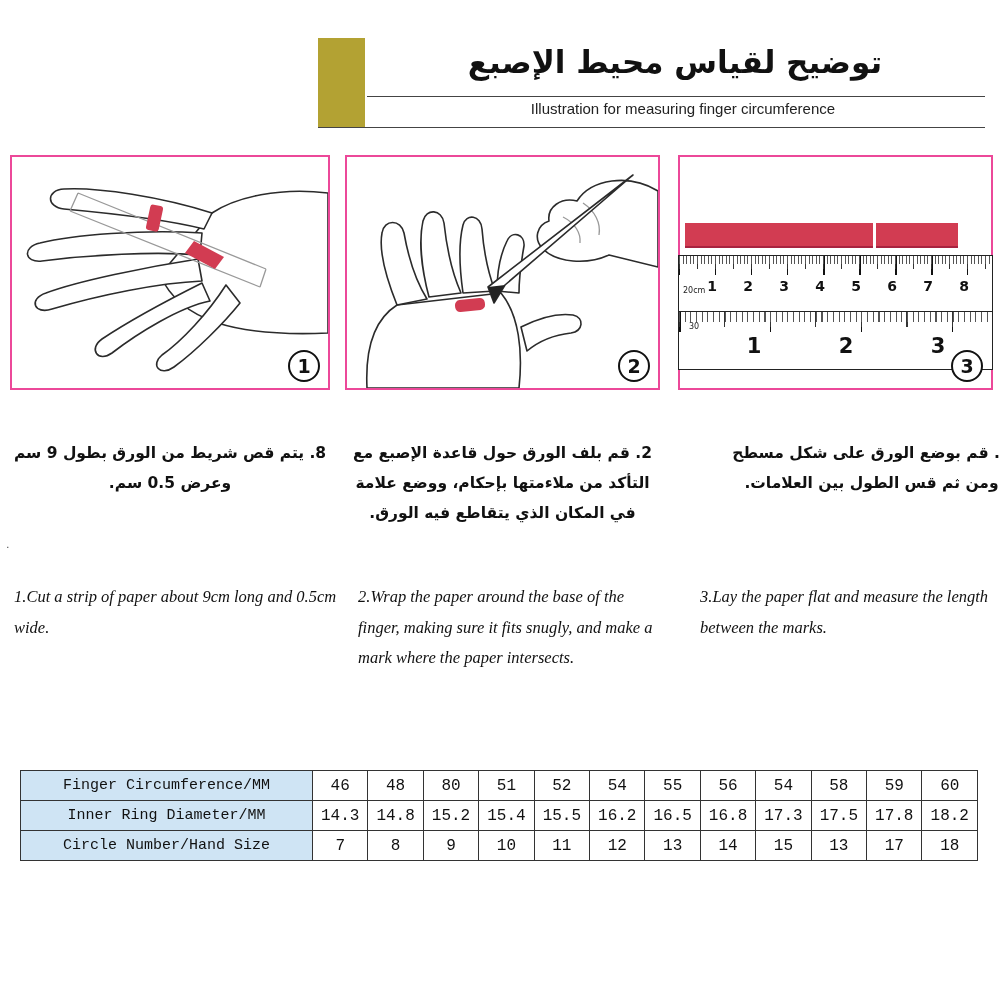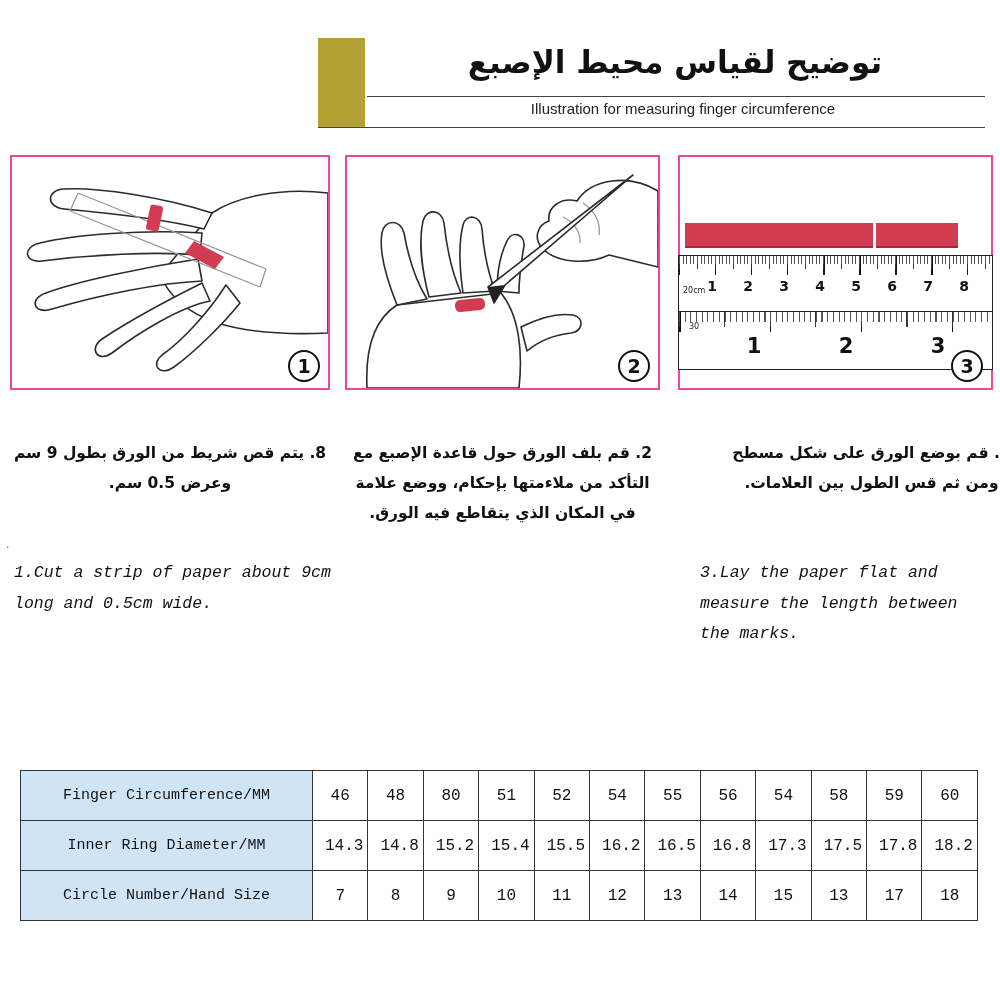--- a/index.html
+++ b/index.html
@@ -46,31 +46,31 @@
   .cmnum{position:absolute;top:22px;width:14px;text-align:center;font-size:14px;font-weight:bold;}
   .inchnum{position:absolute;top:22px;width:18px;text-align:center;font-size:21px;font-weight:bold;}
   .unit-label{position:absolute;font-size:8px;color:#222;}
 
   
   .ar-col{position:absolute;top:438px;direction:rtl;text-align:center;font-size:15.5px;font-weight:bold;
           line-height:1.95;font-family:"DejaVu Sans",sans-serif;}
   .ar1{left:10px;width:320px;}
   .ar2{left:345px;width:315px;}
   .ar3{left:714px;width:315px;}
-  .en-col{position:absolute;top:558px;font-style:italic;font-size:16.5px;line-height:1.85;
-          font-family:Liberation Mono, monospace;color:#111;}
+  .en-col{position:absolute;top:582px;font-style:italic;font-size:16.5px;line-height:1.85;
+          font-family:Liberation Serif, serif;color:#111;}
   .en1{left:14px;width:334px;}
   .en2{left:358px;width:302px;}
   .en3{left:700px;width:292px;}
   .stray{position:absolute;left:6px;top:538px;font-size:11px;color:#555;}
 
   
   .size-table{position:absolute;left:20px;top:770px;width:958px;border-collapse:collapse;table-layout:fixed;}
   .size-table td{border:1px solid #333;height:25px;text-align:center;vertical-align:middle;
-                 font-family:"Liberation Mono",monospace;font-size:16px;padding:12px;}
+                 font-family:"Liberation Mono",monospace;font-size:16px;padding:2px;}
   .size-table td.rowlabel{background:var(--table_header_bg,#cfe4f4);font-size:15px;}
 
   svg{display:block;}
   .line-art{stroke:#2b2b2b;stroke-width:1.6;fill:#fff;stroke-linejoin:round;stroke-linecap:round;}
   .paper-line{stroke:#999;stroke-width:1.3;fill:none;}
   .red-mark{fill:var(--mark_red,#d23c52);stroke:none;}
 </style>
 </head>
 <body>
 
@@ -140,20 +140,21 @@
     <div class="step-badge">3</div>
   </div>
 
   <div class="ar-col ar1" dir="rtl">8. يتم قص شريط من الورق بطول 9 سم وعرض 0.5 سم.</div>
   <div class="ar-col ar2" dir="rtl">2. قم بلف الورق حول قاعدة الإصبع مع التأكد من ملاءمتها بإحكام، ووضع علامة في المكان الذي يتقاطع فيه الورق.</div>
   <div class="ar-col ar3" dir="rtl">3. قم بوضع الورق على شكل مسطح ومن ثم قس الطول بين العلامات.</div>
 
   <span class="stray">.</span>
 
   <div class="en-col en1">1.Cut a strip of paper about 9cm long and 0.5cm wide.</div>
+  <div class="en-col en2">2.Wrap the paper around the base of the finger, making sure it fits snugly, and make a mark where the paper intersects.</div>
   <div class="en-col en3">3.Lay the paper flat and measure the length between the marks.</div>
 
   <table class="size-table">
     <colgroup>
       <col style="width:292px">
       <col>
         <col>
         <col>
         <col>
         <col>

